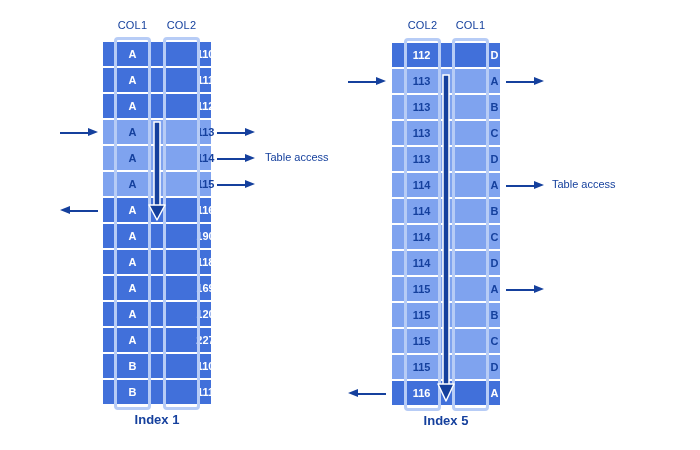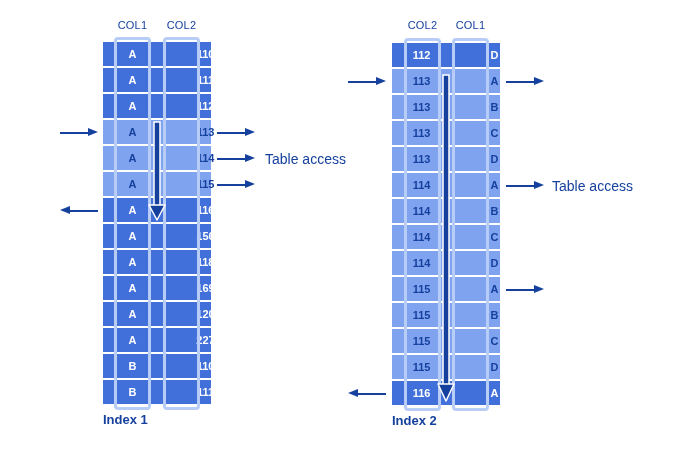--- a/index.html
+++ b/index.html
@@ -21,24 +21,24 @@
   .row.dark{background:var(--row-dark);color:#FFFFFF;}
   .row.light{background:var(--row-light);color:var(--navy);}
   .cell{position:absolute;top:0;width:37px;height:24px;line-height:24px;
         text-align:center;font-size:11px;font-weight:bold;}
   .cA{left:11px;}
   .cB{left:60px;margin-left:24px;}
 
   .obox{position:absolute;width:37px;height:373px;border:3px solid var(--outline);
         border-radius:4px;pointer-events:none;}
 
-  .caption{position:absolute;width:108px;font-size:13px;
+  .caption{position:absolute;width:108px;text-align:center;font-size:13px;
            font-weight:bold;color:var(--navy);}
 
-  .ta-label{position:absolute;font-size:14px;color:var(--navy);white-space:nowrap;}
+  .ta-label{position:absolute;font-size:11px;color:var(--navy);white-space:nowrap;}
 
   .harrow{position:absolute;width:38px;height:9px;}
   .harrow::before{content:"";position:absolute;top:3.5px;height:2px;background:var(--navy);}
   .harrow.right::before{left:0;width:30px;}
   .harrow.right::after{content:"";position:absolute;right:0;top:0;width:0;height:0;
         border-left:10px solid var(--navy);border-top:4.5px solid transparent;
         border-bottom:4.5px solid transparent;}
   .harrow.left::before{left:8px;width:30px;}
   .harrow.left::after{content:"";position:absolute;left:0;top:0;width:0;height:0;
         border-right:10px solid var(--navy);border-top:4.5px solid transparent;
@@ -78,21 +78,21 @@
     <div class="row light">
         <span class="cell cA">A</span>
         <span class="cell cB">115</span>
       </div>
     <div class="row dark">
         <span class="cell cA">A</span>
         <span class="cell cB">116</span>
       </div>
     <div class="row dark">
         <span class="cell cA">A</span>
-        <span class="cell cB">156</span>
+        <span class="cell cB">190</span>
       </div>
     <div class="row dark">
         <span class="cell cA">A</span>
         <span class="cell cB">118</span>
       </div>
     <div class="row dark">
         <span class="cell cA">A</span>
         <span class="cell cB">169</span>
       </div>
     <div class="row dark">
@@ -200,15 +200,15 @@
   <div class="harrow right" style="left:506px;top:181px;"></div>
   <div class="harrow right" style="left:506px;top:285px;"></div>
   <div class="harrow left" style="left:348px;top:389px;"></div>
 
   <svg class="varrow" style="left:435px;top:74px;" width="22" height="330" viewBox="0 0 22 330">
     <rect x="8" y="1" width="6" height="312" fill="#15409D" stroke="#FFFFFF" stroke-width="1.5"></rect>
     <polygon points="3,310 19,310 11,327" fill="#15409D" stroke="#FFFFFF" stroke-width="1.5" stroke-linejoin="round"></polygon>
   </svg>
 
   <div class="ta-label" style="left:552px;top:178px;">Table access</div>
-  <div class="caption" style="left:392px;top:413px;">Index 2</div>
+  <div class="caption" style="left:392px;top:413px;">Index 5</div>
 
 </div>
 
 </body></html>

